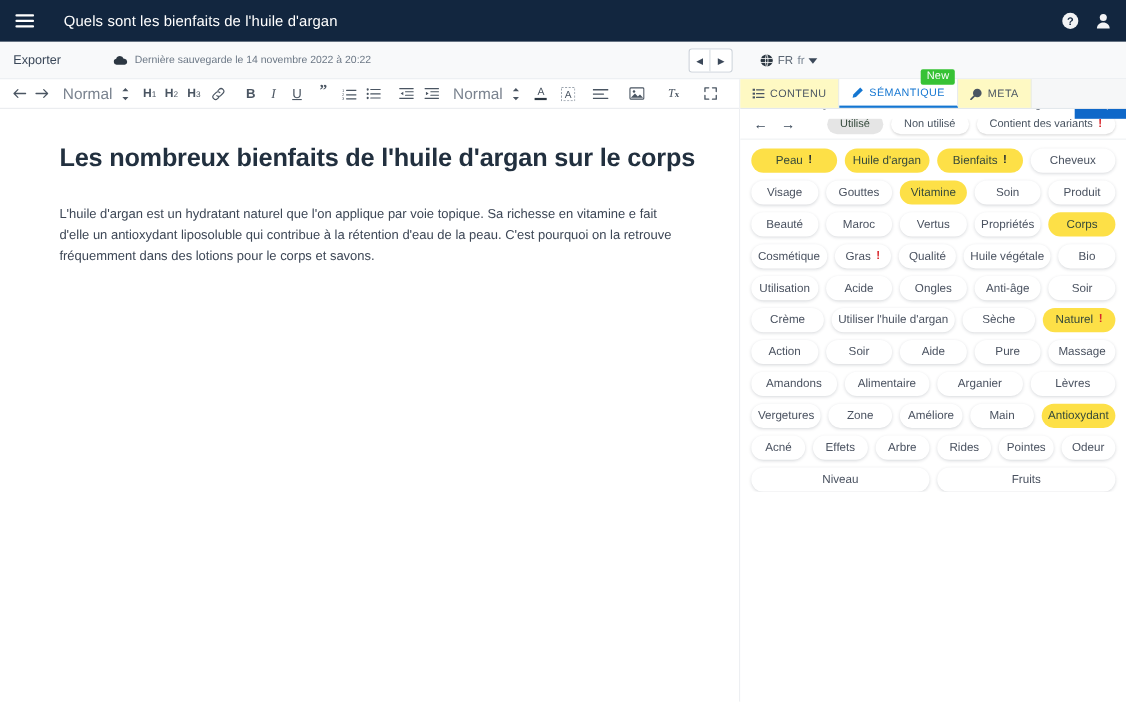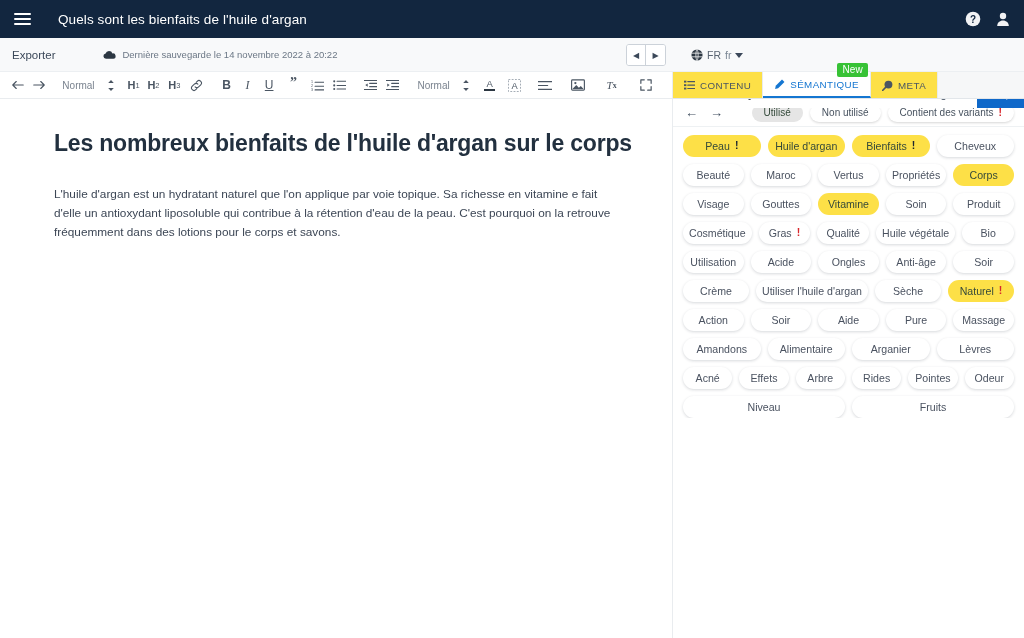--- a/index.html
+++ b/index.html
@@ -68,37 +68,37 @@
   .body { flex: 1; display: flex; min-height: 0; }
 
   
   .editor-col { width: 673px; display: flex; flex-direction: column; background: #fff; border-right: 1px solid #e9ecef; }
   .toolbar {
     height: 27px; border-bottom: 1px solid #e9ecef; background: #fff;
     display: flex; align-items: center; padding: 0 8px; flex: 0 0 27px;
   }
   .tb { display: flex; align-items: center; justify-content: center; height: 22px; cursor: pointer; color: #4a5562; }
   .tb svg { display: block; }
-  .tb-txt { font-size: 10px; color: #7a838f; }
+  .tb-txt { font-size: 14px; color: #7a838f; }
   .tb-sep { width: 9px; }
 
   .doc { padding: 30px 32px 0 54px; overflow: hidden; }
   .doc h1 {
     font-size: 23px; font-weight: bold; color: #22303f; line-height: 1.3;
     letter-spacing: -0.2px; margin-bottom: 26px;
   }
   .doc p { font-size: 11.8px; line-height: 1.62; color: #3c4655; max-width: 568px; }
 
   
   .side { flex: 1; background: #fff; display: flex; flex-direction: column; min-width: 0; }
   .tabs { height: 27px; display: flex; align-items: stretch; background: #f6f7f8; border-bottom: 1px solid #e2e6ea; position: relative; flex: 0 0 27px; }
   .tab {
     display: flex; align-items: center; gap: 5px; padding: 0 11px;
     font-size: 9.8px; letter-spacing: .4px; color: #4a5562; cursor: pointer; position: relative;
-    background: #fde047; border-right: 1px solid #e8ebee;
+    background: #fef9c3; border-right: 1px solid #e8ebee;
   }
   .tab.active { background: #fff; color: #1476d1; border-bottom: 2px solid #1476d1; }
   .tab-rest { flex: 1; background: #f6f7f8; }
   .badge-new {
     position: absolute; top: -9px; right: 2px; background: #37c235; color: #fff;
     font-size: 10px; padding: 1px 5px 1.5px; border-radius: 2px; letter-spacing: .2px;
   }
 
   .filterbar {
     height: 28px; display: flex; align-items: center; gap: 8px; padding: 0 10px;
@@ -359,50 +359,50 @@
             <div class="tag on">
               <span>Bienfaits</span>
               <span class="bang dark">!</span>
             </div>
             <div class="tag">
               <span>Cheveux</span>
             </div>
           </div>
           <div class="trow">
             <div class="tag">
+              <span>Visage</span>
+            </div>
+            <div class="tag">
+              <span>Gouttes</span>
+            </div>
+            <div class="tag on">
+              <span>Vitamine</span>
+            </div>
+            <div class="tag">
+              <span>Soin</span>
+            </div>
+            <div class="tag">
+              <span>Produit</span>
+            </div>
+          </div>
+          <div class="trow">
+            <div class="tag">
               <span>Beauté</span>
             </div>
             <div class="tag">
               <span>Maroc</span>
             </div>
             <div class="tag">
               <span>Vertus</span>
             </div>
             <div class="tag">
               <span>Propriétés</span>
             </div>
             <div class="tag on">
               <span>Corps</span>
-            </div>
-          </div>
-          <div class="trow">
-            <div class="tag">
-              <span>Visage</span>
-            </div>
-            <div class="tag">
-              <span>Gouttes</span>
-            </div>
-            <div class="tag on">
-              <span>Vitamine</span>
-            </div>
-            <div class="tag">
-              <span>Soin</span>
-            </div>
-            <div class="tag">
-              <span>Produit</span>
             </div>
           </div>
           <div class="trow">
             <div class="tag">
               <span>Cosmétique</span>
             </div>
             <div class="tag">
               <span>Gras</span>
               <span class="bang">!</span>
             </div>
@@ -474,20 +474,37 @@
             </div>
             <div class="tag">
               <span>Arganier</span>
             </div>
             <div class="tag">
               <span>Lèvres</span>
             </div>
           </div>
           <div class="trow">
             <div class="tag">
+              <span>Vergetures</span>
+            </div>
+            <div class="tag">
+              <span>Zone</span>
+            </div>
+            <div class="tag">
+              <span>Améliore</span>
+            </div>
+            <div class="tag">
+              <span>Main</span>
+            </div>
+            <div class="tag on">
+              <span>Antioxydant</span>
+            </div>
+          </div>
+          <div class="trow">
+            <div class="tag">
               <span>Acné</span>
             </div>
             <div class="tag">
               <span>Effets</span>
             </div>
             <div class="tag">
               <span>Arbre</span>
             </div>
             <div class="tag">
               <span>Rides</span>

